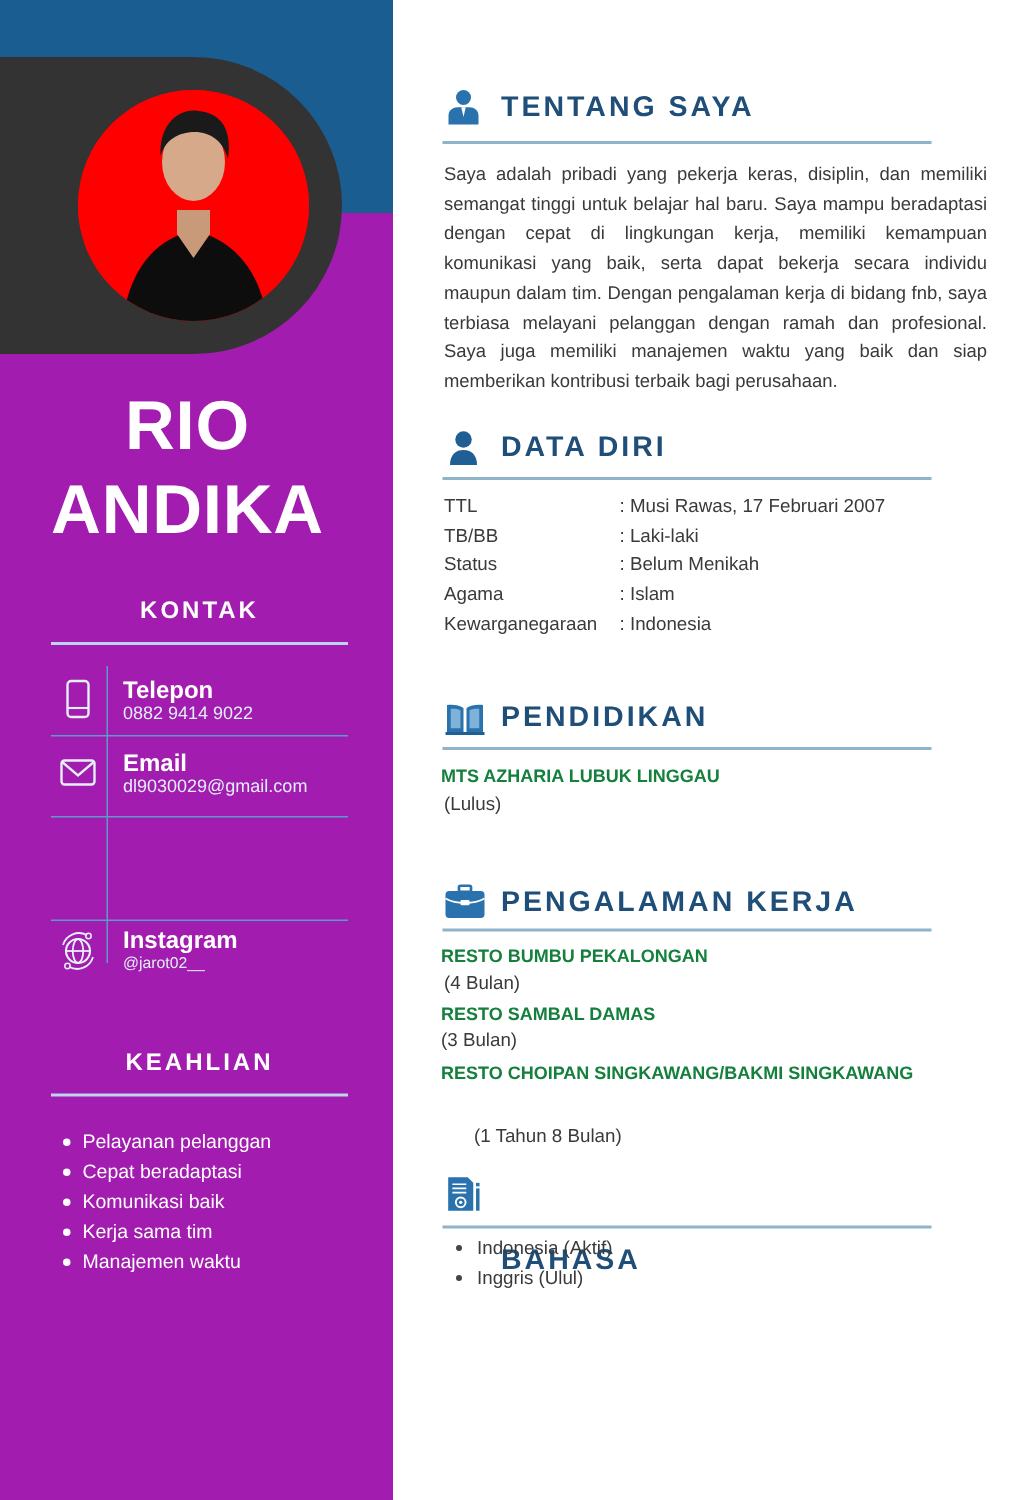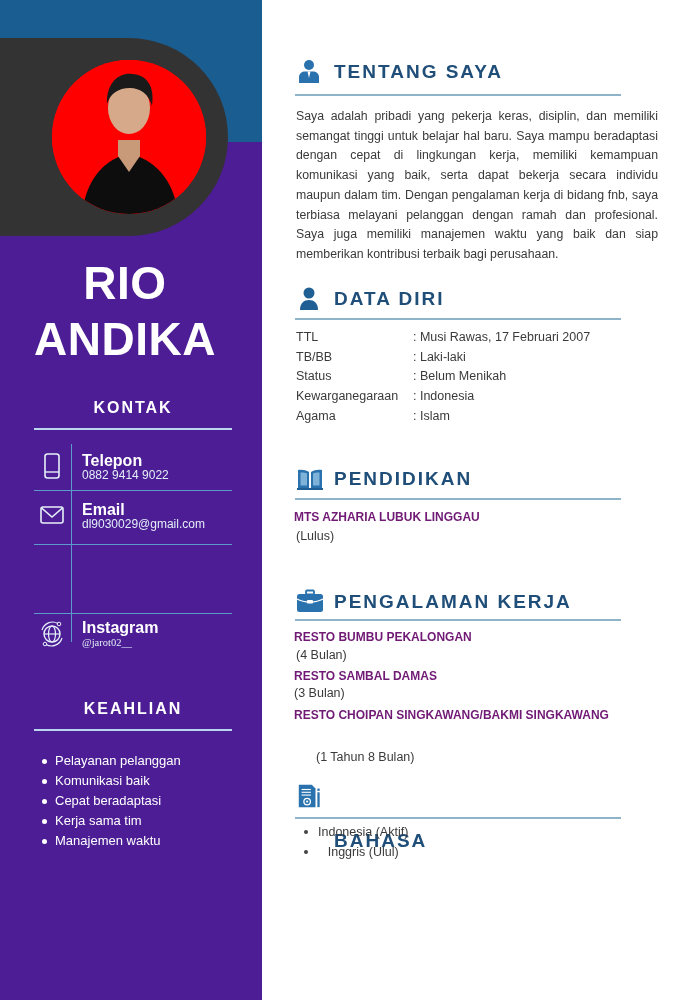--- a/index.html
+++ b/index.html
@@ -1,19 +1,19 @@
 <!DOCTYPE html>
 <html><head>
 <meta charset="utf-8">
 <style>
   * { box-sizing: border-box; margin: 0; padding: 0; }
   html, body { width: 685px; height: 1000px; overflow: hidden; background: #ffffff; }
   body { font-family: "Liberation Sans", sans-serif; position: relative; }
 
-  .sidebar { position: absolute; left: 0; top: 0; width: 262px; height: 1000px; background: #4c1d95; overflow: hidden; }
+  .sidebar { position: absolute; left: 0; top: 0; width: 262px; height: 1000px; background: #a21caf; overflow: hidden; }
   .sidebar-top { position: absolute; left: 0; top: 0; width: 262px; height: 142px; background: #1a5e91; }
   .photo-band { position: absolute; left: -40px; top: 38px; width: 268px; height: 198px; background: #333333; border-radius: 0 100px 100px 0; }
   .avatar { position: absolute; left: 52px; top: 60px; width: 154px; height: 154px; border-radius: 50%; background: #ff0000; overflow: hidden; }
   .avatar svg { display: block; }
 
   .name { position: absolute; left: 0; width: 250px; text-align: center; color: #ffffff; font-weight: bold; font-size: 46px; line-height: 50px; letter-spacing: 0.5px; }
   .name.first { top: 258px; }
   .name.last { top: 314px; }
 
   .side-heading { position: absolute; left: 34px; width: 198px; text-align: center; color: #ffffff; font-weight: bold; font-size: 16px; letter-spacing: 2px; }
@@ -35,25 +35,25 @@
   .sec-title { position: absolute; left: 72px; color: #1f4e79; font-weight: bold; font-size: 19px; letter-spacing: 2px; }
   .sec-icon { position: absolute; left: 34px; width: 26px; height: 26px; }
   .sec-rule { position: absolute; left: 33px; width: 326px; height: 1.5px; background: #8fb3c9; }
 
   .about { position: absolute; left: 34px; top: 107px; width: 362px; color: #3a3a3a; font-size: 12.3px; line-height: 19.7px; text-align: justify; }
 
   .data-table { position: absolute; left: 34px; top: 327px; font-size: 12.5px; color: #3a3a3a; border-collapse: collapse; }
   .data-table td { height: 19.8px; padding: 0; vertical-align: middle; }
   .data-table td.k { width: 117px; }
 
-  .entry-title { position: absolute; left: 32px; color: #701a75; font-weight: bold; font-size: 12px; }
+  .entry-title { position: absolute; left: 32px; color: #15803d; font-weight: bold; font-size: 12px; }
   .entry-sub { position: absolute; left: 34px; color: #3a3a3a; font-size: 12.5px; }
 
   .lang { position: absolute; left: 40px; top: 822px; list-style: none; }
-  .lang li { color: #3a3a3a; font-size: 12.5px; line-height: 20px; position: relative; padding-left: 16px; text-align: center; }
+  .lang li { color: #3a3a3a; font-size: 12.5px; line-height: 20px; position: relative; padding-left: 16px; }
   .lang li::before { content: ""; position: absolute; left: 2px; top: 8px; width: 4px; height: 4px; border-radius: 50%; background: #444; }
 </style>
 </head>
 <body>
 
 <div class="sidebar">
   <div class="sidebar-top"></div>
   <div class="photo-band"></div>
   <div class="avatar">
     <svg width="154" height="154" viewBox="0 0 154 154">
@@ -99,30 +99,30 @@
     <svg class="contact-icon" style="top:6px;" viewBox="0 0 28 28">
       <circle cx="14" cy="14" r="8" fill="none" stroke="#e6f0f8" stroke-width="1.4"></circle>
       <ellipse cx="14" cy="14" rx="3.5" ry="8" fill="none" stroke="#e6f0f8" stroke-width="1.2"></ellipse>
       <line x1="6" y1="14" x2="22" y2="14" stroke="#e6f0f8" stroke-width="1.2"></line>
       <path d="M4 10 A11 11 0 0 1 20 3.5" fill="none" stroke="#e6f0f8" stroke-width="1.2"></path>
       <path d="M24 18 A11 11 0 0 1 8 24.5" fill="none" stroke="#e6f0f8" stroke-width="1.2"></path>
       <circle cx="21" cy="4" r="1.8" fill="none" stroke="#e6f0f8" stroke-width="1"></circle>
       <circle cx="7" cy="24" r="1.8" fill="none" stroke="#e6f0f8" stroke-width="1"></circle>
     </svg>
     <div class="contact-label" style="top:5px;">Instagram</div>
-    <div class="contact-value small" style="top:21px;font-family:Liberation Serif, serif;">@jarot02__</div>
+    <div class="contact-value small" style="top:21px;">@jarot02__</div>
   </div>
 
   <div class="side-heading" style="top:700px;">KEAHLIAN</div>
   <div class="side-rule" style="top:729px;"></div>
 
   <ul class="skills">
     <li>Pelayanan pelanggan</li>
+    <li>Cepat beradaptasi</li>
     <li>Komunikasi baik</li>
-    <li>Cepat beradaptasi</li>
     <li>Kerja sama tim</li>
     <li>Manajemen waktu</li>
   </ul>
 </div>
 
 <div class="main">
 
   <svg class="sec-icon" style="top:58px;" viewBox="0 0 26 26">
     <circle cx="13" cy="7" r="5" fill="#2a72ad"></circle>
     <path d="M3 25 L3 19 C3 15.5 6 13.5 9 13.5 L17 13.5 C20 13.5 23 15.5 23 19 L23 25 Z" fill="#2a72ad"></path>
@@ -146,26 +146,26 @@
         </tr>
     <tr>
           <td class="k">TB/BB</td>
           <td>: Laki-laki</td>
         </tr>
     <tr>
           <td class="k">Status</td>
           <td>: Belum Menikah</td>
         </tr>
     <tr>
+          <td class="k">Agama</td>
+          <td>: Islam</td>
+        </tr>
+    <tr>
           <td class="k">Kewarganegaraan</td>
           <td>: Indonesia</td>
-        </tr>
-    <tr>
-          <td class="k">Agama</td>
-          <td>: Islam</td>
         </tr>
   </tbody>
     </table>
 
   <svg class="sec-icon" style="top:466px;width:28px;" viewBox="0 0 28 26">
     <path d="M2 4 L2 22 L13 22 L13 6 C10 4 6 3.5 2 4 Z" fill="#2a72ad"></path>
     <path d="M26 4 L26 22 L15 22 L15 6 C18 4 22 3.5 26 4 Z" fill="#2a72ad"></path>
     <path d="M4.5 6.5 L4.5 19.5 L11 19.5 L11 7.5 C9 6.5 6.5 6.3 4.5 6.5 Z" fill="#7fb2d9"></path>
     <path d="M23.5 6.5 L23.5 19.5 L17 19.5 L17 7.5 C19 6.5 21.5 6.3 23.5 6.5 Z" fill="#7fb2d9"></path>
     <rect x="1" y="22" width="26" height="2" fill="#1f5f94"></rect>

